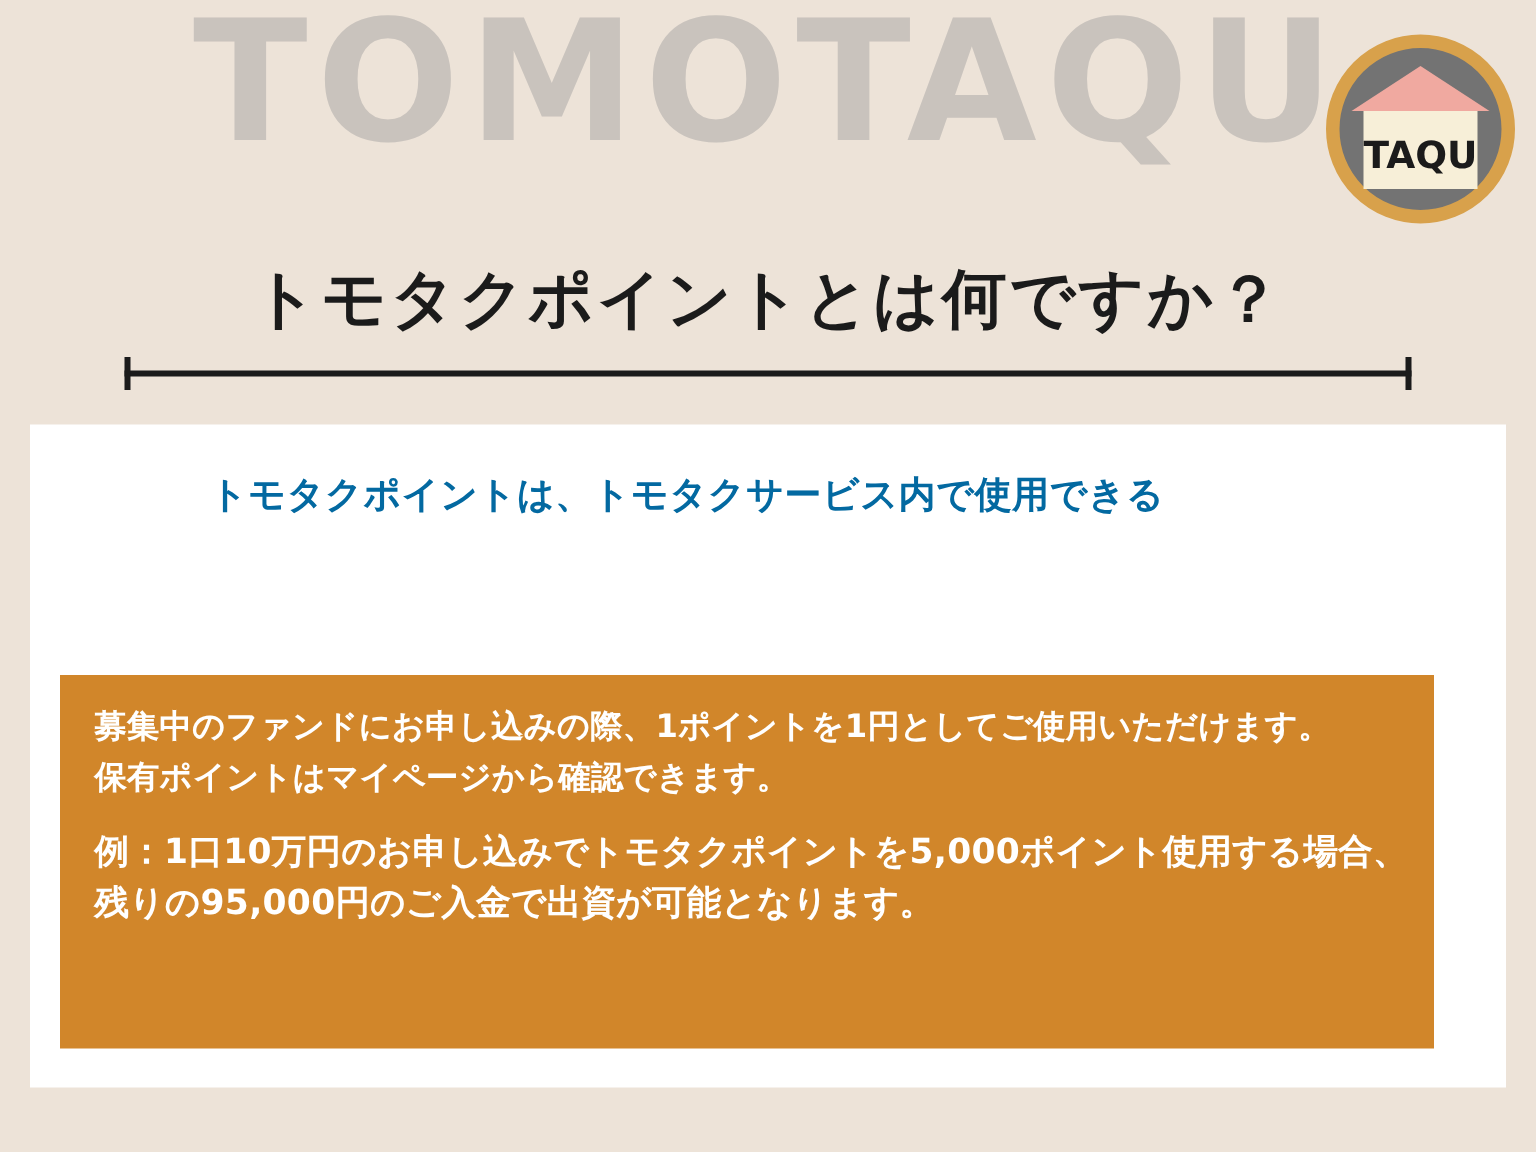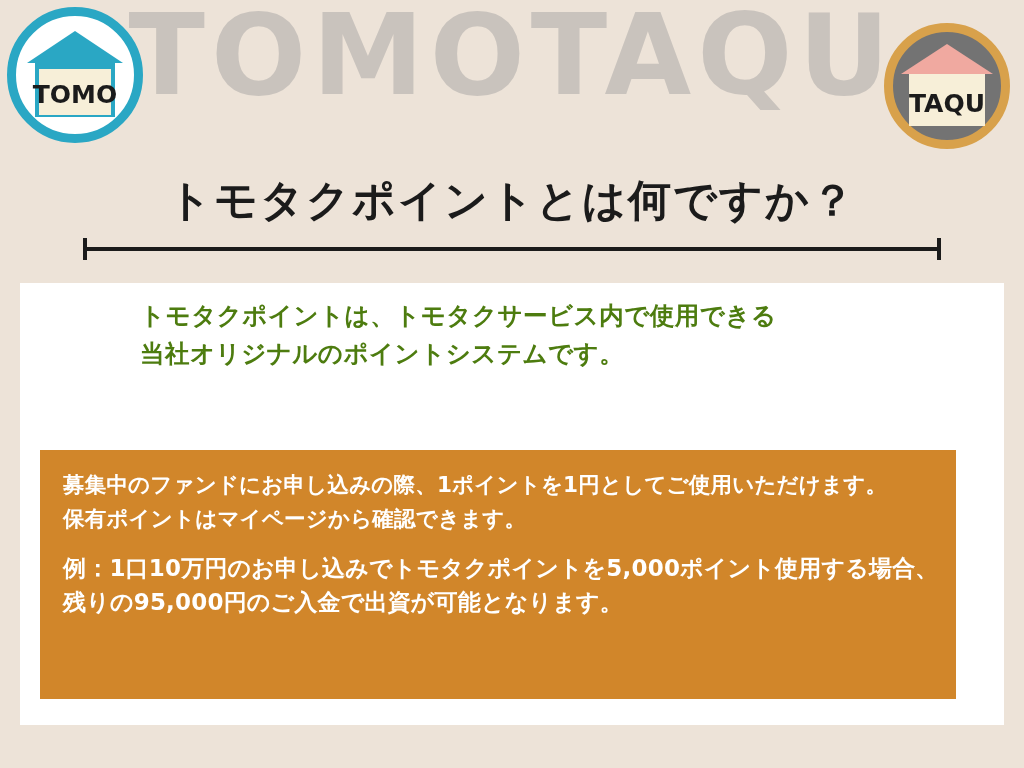--- a/index.html
+++ b/index.html
@@ -127,27 +127,27 @@
     position: absolute;
     left: 20px;
     top: 283px;
     width: 984px;
     height: 442px;
     background: #ffffff;
   }
   .lead {
     position: absolute;
     left: 120px;
-    top: 14px;
+    top: 28px;
     width: 830px;
     font-family: "DejaVu Sans", sans-serif;
     font-weight: bold;
     font-size: 24.5px;
     line-height: 38px;
-    color: #4d7c0f;
+    color: #0369a1;
     letter-spacing: 0.5px;
   }
   
   .panel {
     position: absolute;
     left: 20px;
     top: 167px;
     width: 916px;
     height: 249px;
     background: #d1862a;
@@ -189,47 +189,39 @@
   .nowrap { white-space: nowrap; }
 </style>
 </head>
 <body>
 
 <div class="slide">
 
   <div class="header">
     <div class="brand-word">TOMOTAQU</div>
 
-    <div class="logo-left">
-      <svg class="house" viewBox="0 0 104 92">
-        <path d="M52 2 L100 34 L92 34 L92 88 L12 88 L12 34 L4 34 Z" fill="#2aa7c4"></path>
-        <rect x="16" y="40" width="72" height="46" fill="#f7efd8"></rect>
-        <text x="52" y="74" text-anchor="middle" font-family="DejaVu Sans, sans-serif" font-size="25" font-weight="bold" fill="#1b1b1b">TOMO</text>
-      </svg>
-    </div>
 
     <div class="logo-right">
       <svg class="house" viewBox="0 0 98 88">
         <path d="M49 2 L95 32 L3 32 Z" fill="#f0a9a0"></path>
         <rect x="11" y="32" width="76" height="52" fill="#f7efd8"></rect>
         <text x="49" y="70" text-anchor="middle" font-family="DejaVu Sans, sans-serif" font-size="25" font-weight="bold" fill="#1b1b1b">TAQU</text>
       </svg>
     </div>
   </div>
 
   <div class="title-wrap">
     <div class="title-text">トモタクポイントとは何ですか？</div>
     <div class="title-rule"></div>
   </div>
 
   <div class="card">
 
     <div class="lead">
       <div class="nowrap">トモタクポイントは、トモタクサービス内で使用できる</div>
-      <div class="nowrap">当社オリジナルのポイントシステムです。</div>
     </div>
 
     <div class="panel">
       <div class="panel-main">
         <div class="nowrap">募集中のファンドにお申し込みの際、1ポイントを1円としてご使用いただけます。</div>
         <div class="nowrap">保有ポイントはマイページから確認できます。</div>
       </div>
       <div class="panel-example">
         <div class="nowrap">例：1口10万円のお申し込みでトモタクポイントを5,000ポイント使用する場合、</div>
         <div class="nowrap">残りの95,000円のご入金で出資が可能となります。</div>

